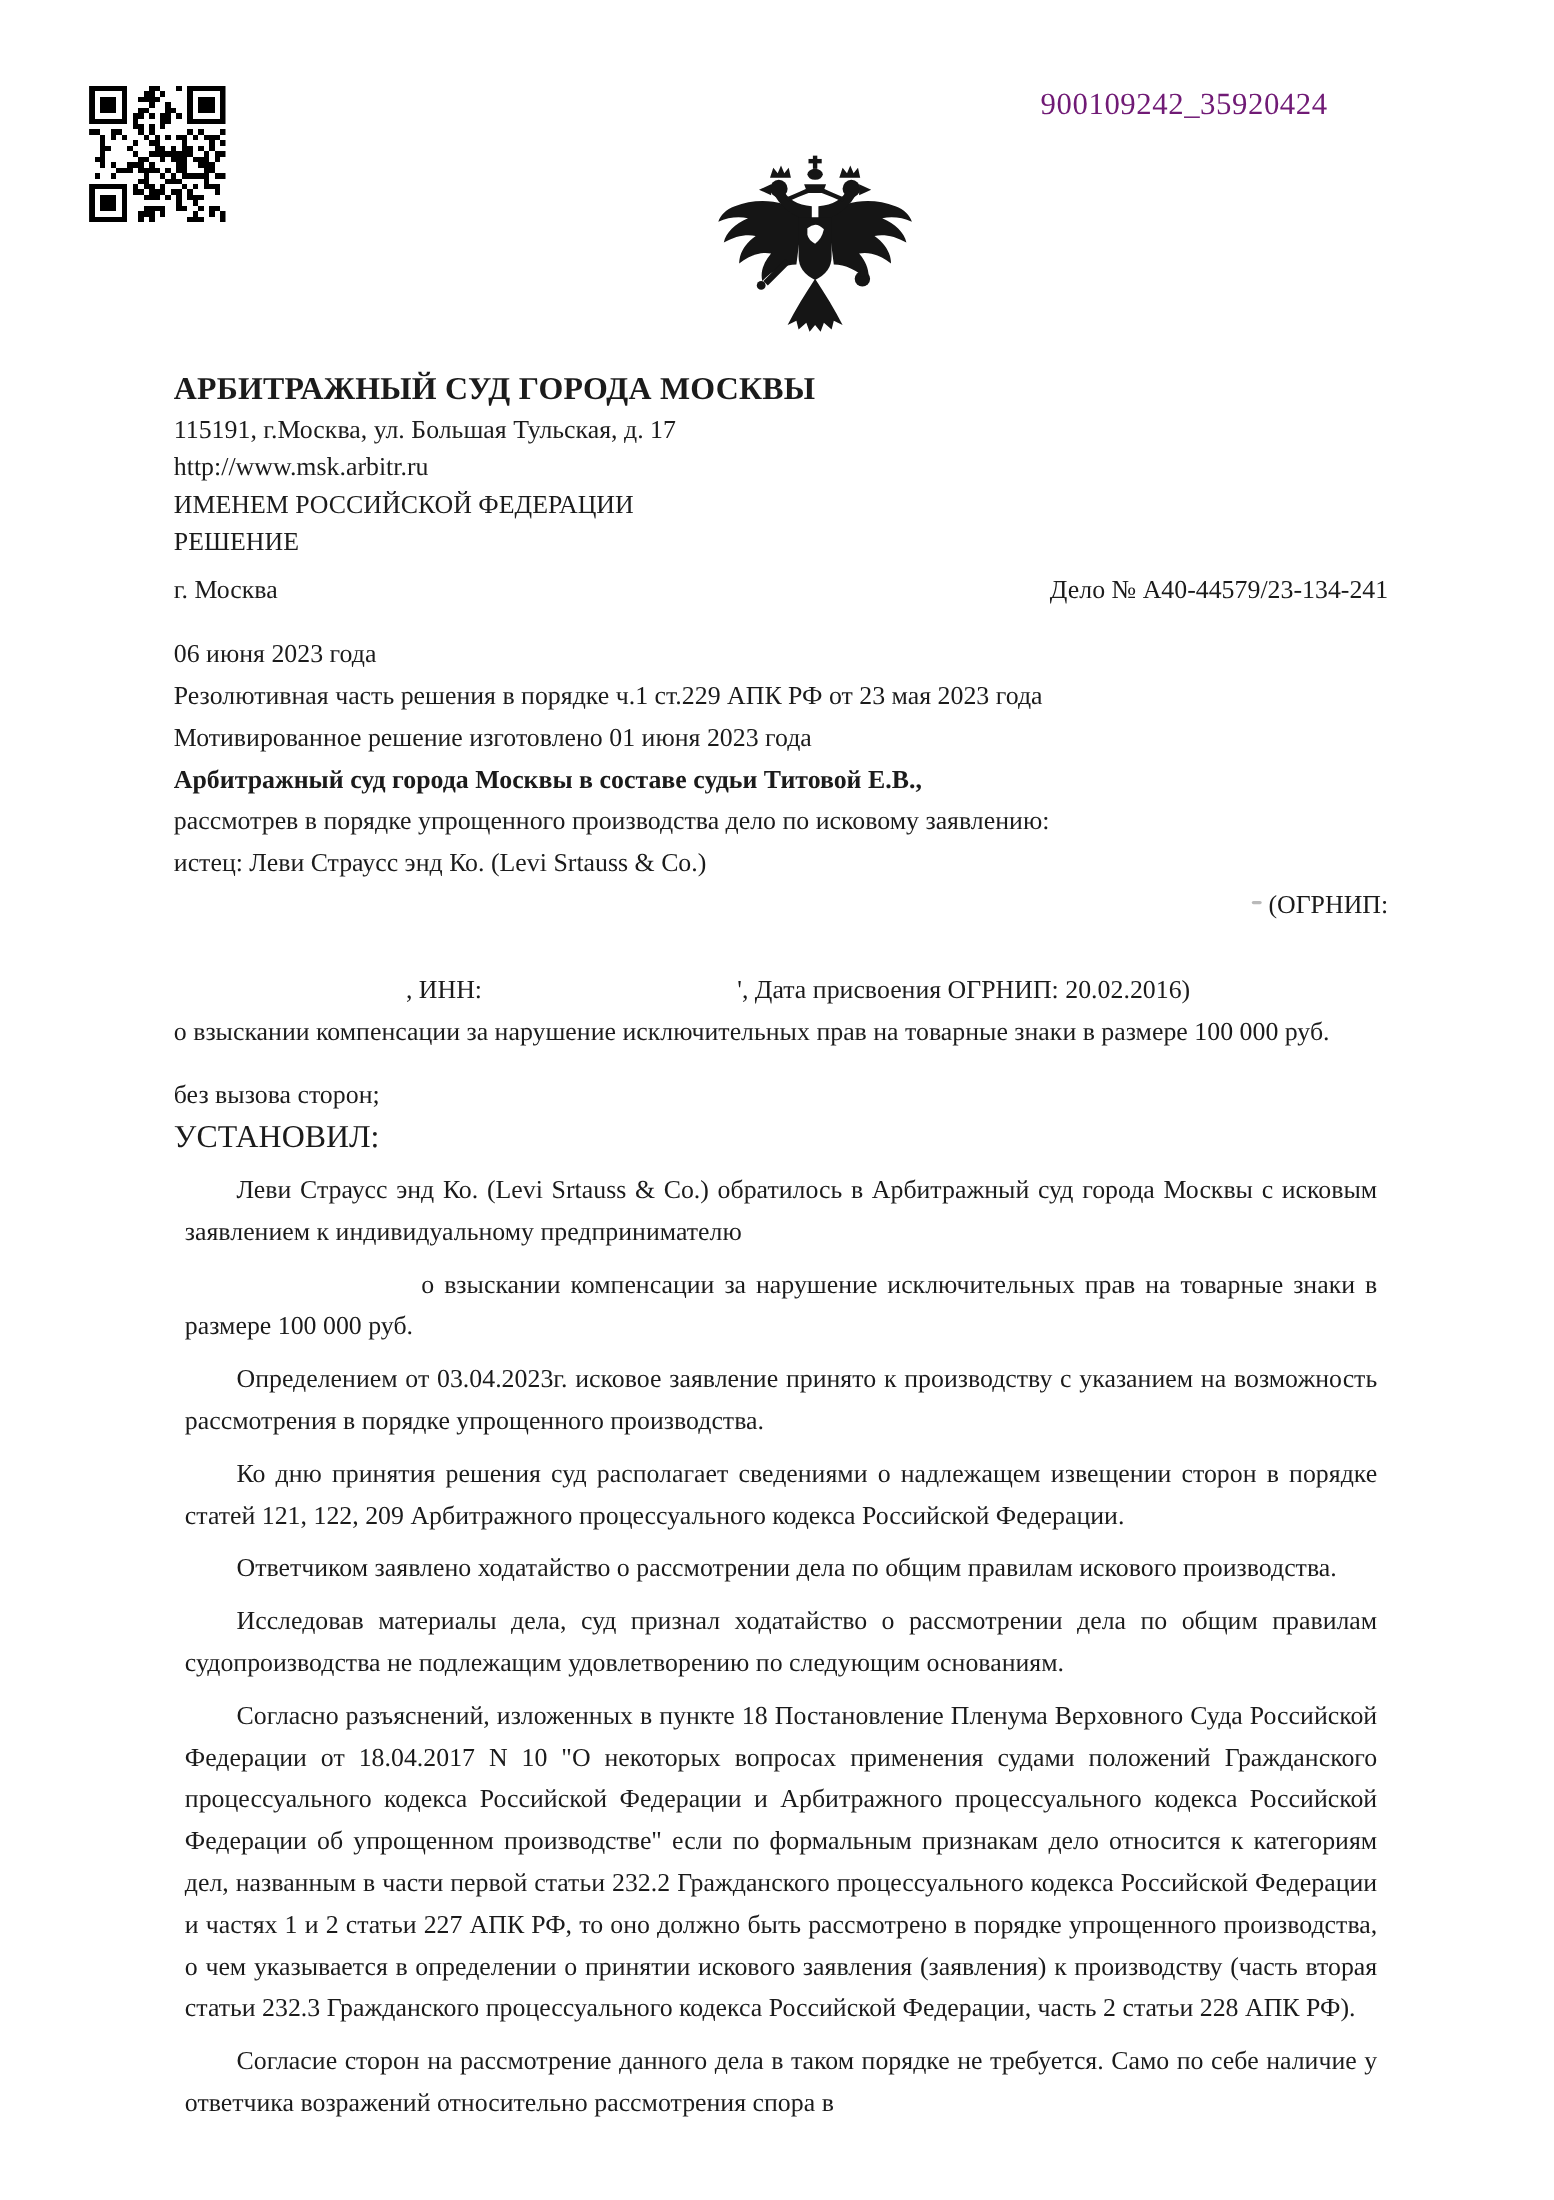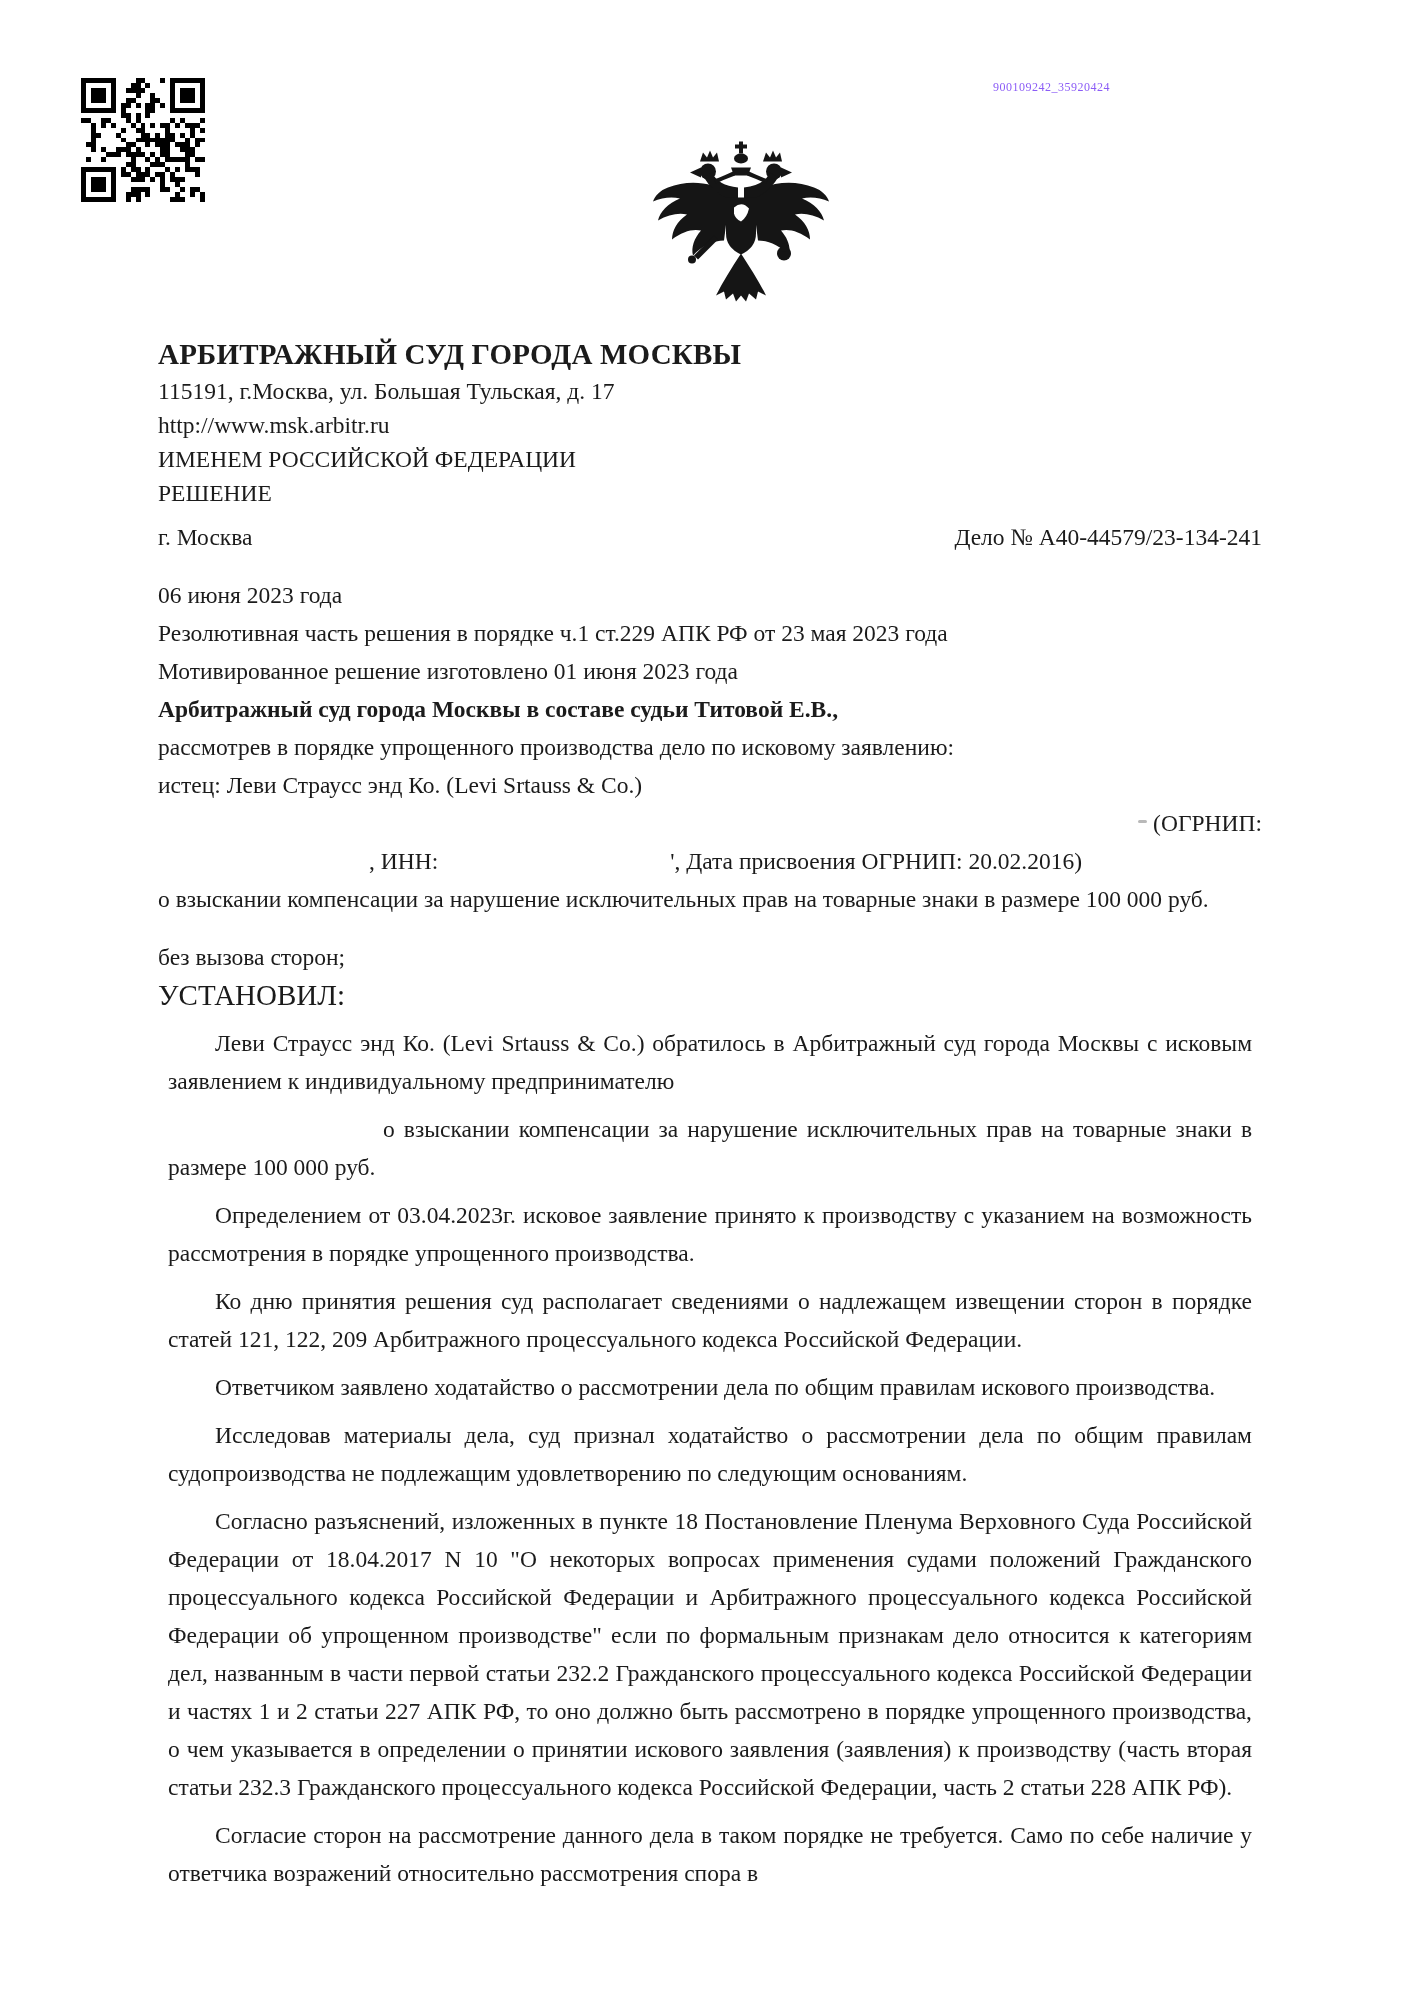--- a/index.html
+++ b/index.html
@@ -7,22 +7,22 @@
     position:relative;
     width:1413px;height:2000px;
     background:#ffffff;
     font-family:"Liberation Serif","DejaVu Serif",serif;
     color:#1b1b1b;
     overflow:hidden;
   }
   .qr{position:absolute;left:81px;top:78px;width:124px;height:124px;}
   .qr svg{width:100%;height:100%;}
   .doc-number{
-    position:absolute;left:993px;top:80px;
-    font-size:12px;letter-spacing:.5px;color:#8b5cf6;
+    position:absolute;left:946px;top:80px;
+    font-size:28px;letter-spacing:.5px;color:#701a75;
   }
   .emblem{position:absolute;left:652px;top:140px;width:178px;height:168px;}
   .content{
     position:absolute;left:158px;top:334px;width:1104px;
   }
   .court-header{text-align:left;line-height:34px;font-size:23.5px;}
   .court-name{font-size:29px;font-weight:bold;line-height:40px;letter-spacing:.2px;}
   .city-case-row{
     display:flex;justify-content:space-between;
     font-size:23.5px;margin-top:8px;line-height:38px;
@@ -31,21 +31,21 @@
   .intro .bold{font-weight:bold;}
   .defendant-row{display:flex;align-items:baseline;}
   .defendant-row .redact{flex:1;position:relative;}
   .redact-a::after{
     content:"";position:absolute;right:6px;bottom:8px;
     width:9px;height:3px;background:#b9b9b9;border-radius:2px;
   }
   .spacer{display:inline-block;height:1px;}
   .redact-b{width:232px;}
   .redact-c{width:185px;}
-  .inn-row{padding-left:211px;}
+  .inn-row{padding-left:211px;margin-top:39px;}
   .claim{text-align:justify;}
   .no-parties{margin-top:20px;}
   .ustanovil{font-size:29px;line-height:38px;}
   .paras{font-size:23.5px;line-height:38px;}
   .para{margin:10px;text-align:justify;text-indent:47px;}
   .para.cont{text-indent:215px;}
 </style>
 </head>
 <body>
 

